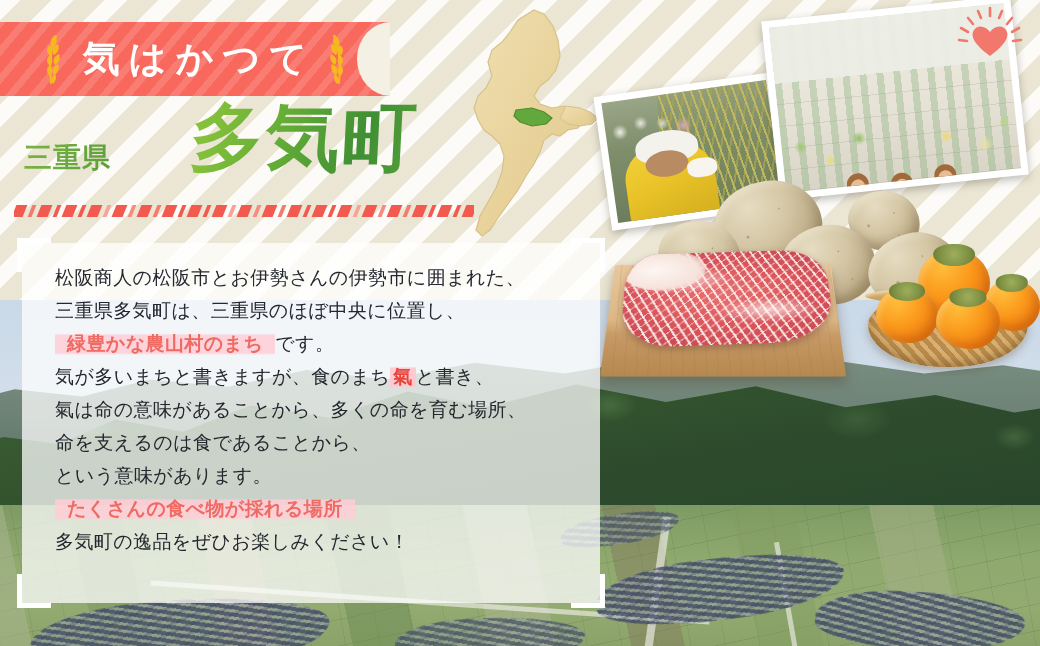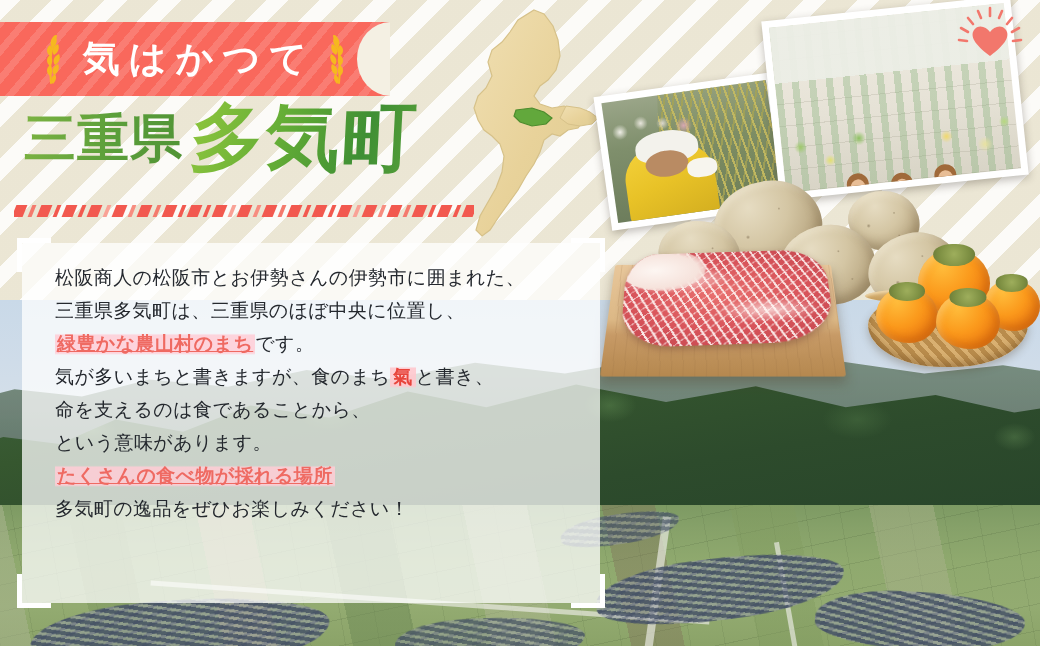--- a/index.html
+++ b/index.html
@@ -165,30 +165,31 @@
     left: 22px; top: 108px;
     width: 470px;
     height: 95px;
   }
   .pref-col {
     position: absolute;
     left: 2px; top: 4px;
     width: 170px;
   }
   .pref {
-    font-size: 52px;
+    font-size: 28px;
     font-weight: 700;
     letter-spacing: 1px;
     line-height: 1.02;
     background: linear-gradient(100deg, #7cb342 0%, #5a9e3a 55%, #4f9235 100%);
     -webkit-background-clip: text;
     background-clip: text;
     color: transparent;
     font-family: "DejaVu Sans", "Liberation Sans", sans-serif;
     white-space: nowrap;
+    margin-top: 32px;
   }
   .romaji {
     margin-top: 7px;
     font-size: 18px;
     font-weight: 700;
     color: #59973c;
     letter-spacing: 3px;
     white-space: nowrap;
   }
   .romaji .small { font-size: 14px; letter-spacing: 2px; font-weight: 600; }
@@ -471,23 +472,22 @@
     font-family: "DejaVu Sans", "Liberation Sans", sans-serif;
     font-size: 19px;
     line-height: 33px;
     color: #24282e;
     letter-spacing: 0.4px;
   }
   .body-text p { margin: 0; white-space: nowrap; }
   .hl {
     color: #ef6a62;
     background: linear-gradient(to bottom, rgba(255,214,219,0) 10%, rgba(255,205,214,0.85) 18%, rgba(255,205,214,0.85) 92%, rgba(255,205,214,0) 100%);
-    padding: 1px 2px;
+    padding: 1px 12px;
     font-weight: 700;
-    text-decoration: underline;
   }
   .hl-ki {
     color: #e8453c;
     background: linear-gradient(to bottom, rgba(255,214,219,0) 10%, rgba(255,200,206,0.9) 18%, rgba(255,200,206,0.9) 92%, rgba(255,200,206,0) 100%);
     padding: 1px 3px;
     font-weight: 700;
   }
 </style>
 </head>
 <body>
@@ -700,20 +700,21 @@
   <div class="panel">
     <div class="corner tl"></div>
     <div class="corner tr"></div>
     <div class="corner bl"></div>
     <div class="corner br"></div>
     <div class="body-text" id="body-text">
         <p><span>松阪商人の松阪市とお伊勢さんの伊勢市に囲まれた、</span></p>
         <p><span>三重県多気町は、三重県のほぼ中央に位置し、</span></p>
         <p><span class="hl">緑豊かな農山村のまち</span><span>です。</span></p>
         <p><span>気が多いまちと書きますが、食のまち</span><span class="hl-ki">氣</span><span>と書き、</span></p>
+        <p><span>氣は命の意味があることから、多くの命を育む場所、</span></p>
         <p><span>命を支えるのは食であることから、</span></p>
         <p><span>という意味があります。</span></p>
         <p><span class="hl">たくさんの食べ物が採れる場所</span></p>
         <p><span>多気町の逸品をぜひお楽しみください！</span></p>
       </div>
   </div>
 
 </div>
 
 </body></html>

